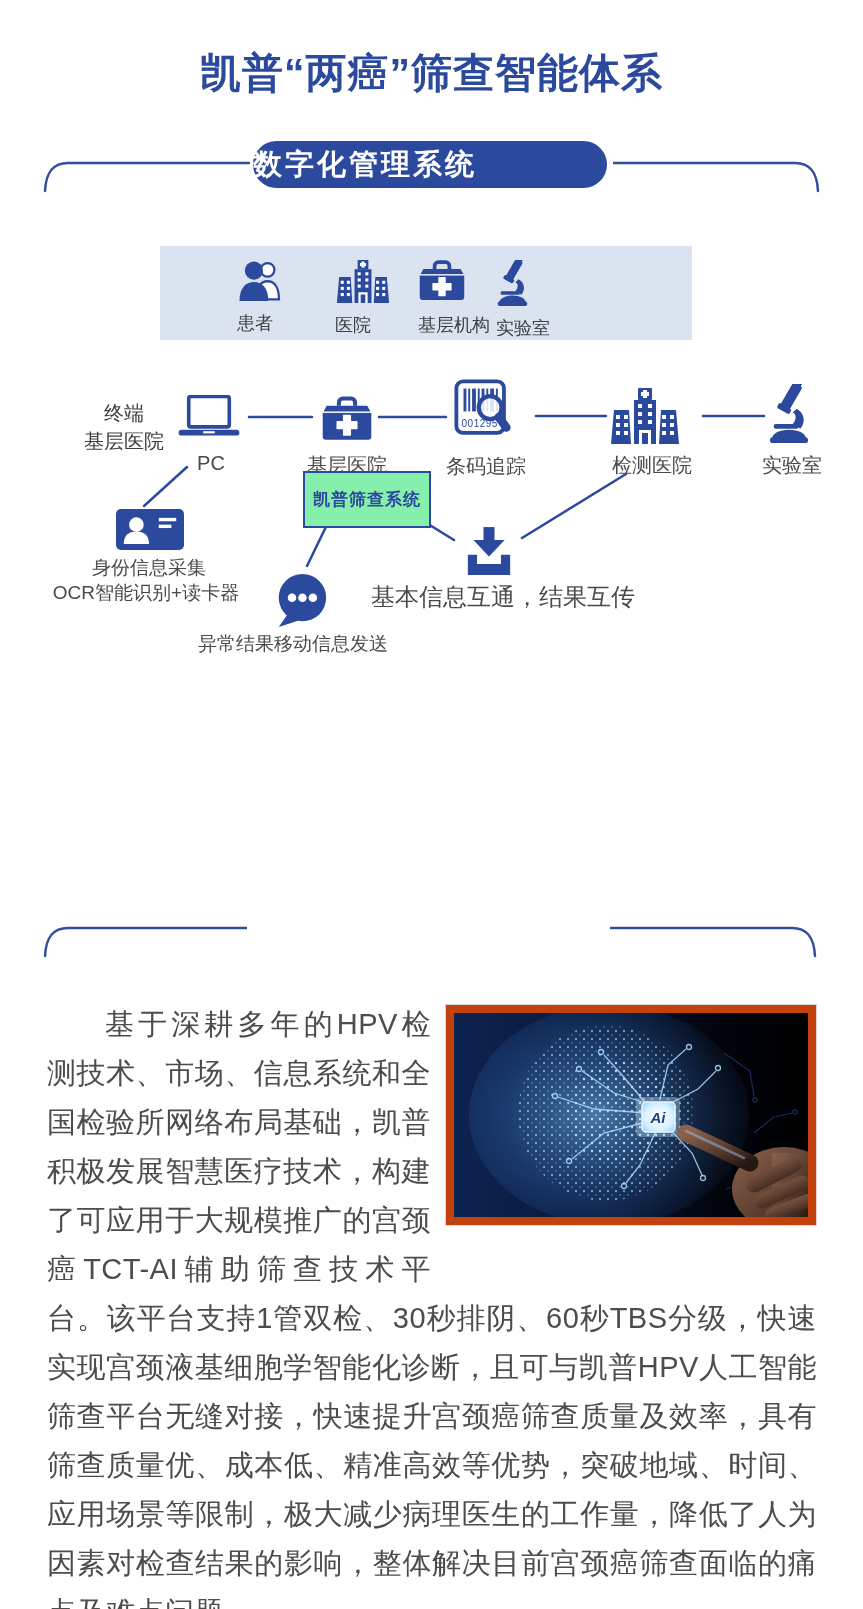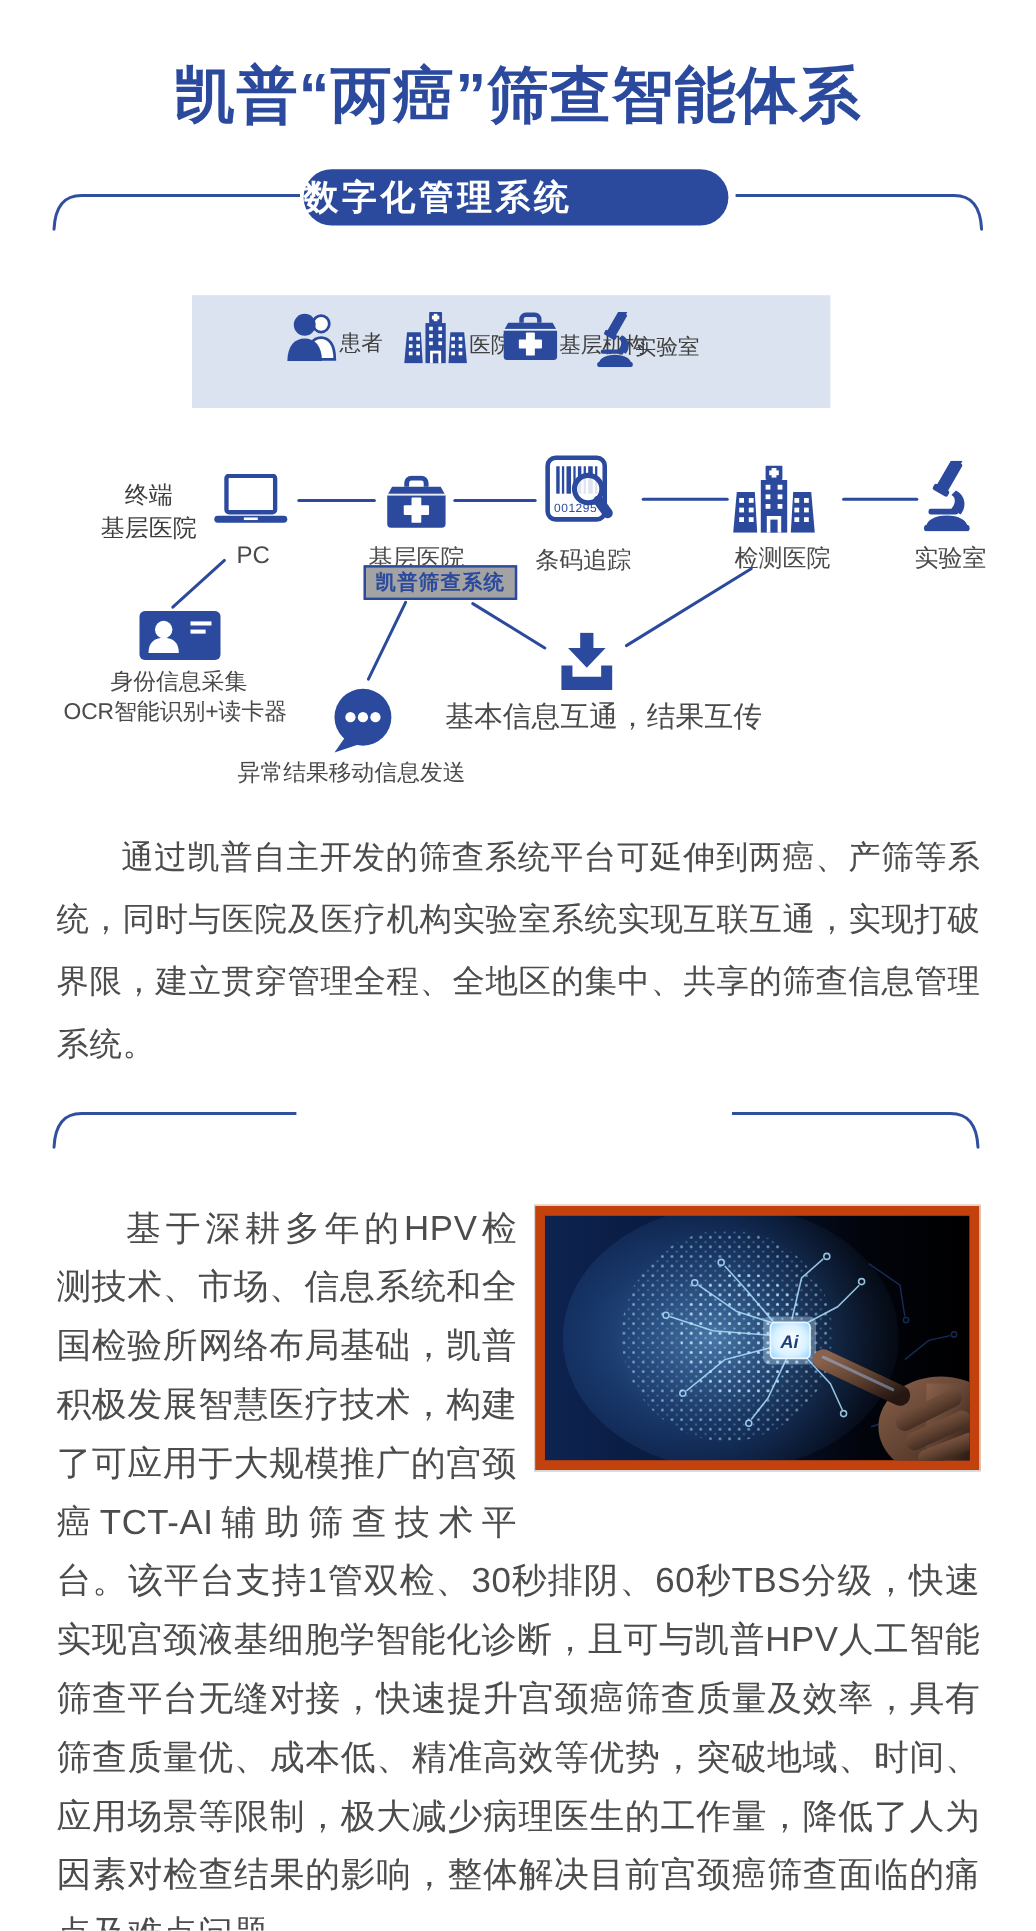--- a/index.html
+++ b/index.html
@@ -1,37 +1,37 @@
 <!DOCTYPE html>
 <html><head>
 <meta charset="utf-8">
 <style>
   html,body{margin:0;padding:0;background:#ffffff;}
   .page{position:relative;width:863px;height:1609px;background:#ffffff;overflow:hidden;
         font-family:"Liberation Sans","DejaVu Sans",sans-serif;}
   
   .title{position:absolute;left:0;top:46px;width:863px;text-align:center;
-         font-size:51px;font-weight:900;letter-spacing:1px;color:#2b4a9e;}
+         font-size:41px;font-weight:900;letter-spacing:1px;color:#2b4a9e;}
   
   .banner-pill{position:absolute;width:354px;height:47px;border-radius:24px;background:#2b4a9e;
                color:#ffffff;font-size:29px;font-weight:bold;letter-spacing:3px;
                display:flex;align-items:center;justify-content:flex-start;}
   .side-line{position:absolute;}
   
   .panel{position:absolute;left:160px;top:246px;width:532px;height:94px;background:#dbe2f0;}
-  .panel-item{position:absolute;top:14px;width:110px;display:flex;flex-direction:row;align-items:center;}
+  .panel-item{position:absolute;top:14px;width:110px;display:flex;flex-direction:column;}
   .panel-item .lbl{margin-top:6px;font-size:18px;color:#3f3f3f;white-space:nowrap;}
   
   .flow{position:absolute;left:16px;top:360px;width:793px;height:305px;}
   .abs{position:absolute;}
   .cl{position:absolute;transform:translateX(-50%);white-space:nowrap;color:#4a4a4a;font-size:20px;}
   .terminal-label{position:absolute;left:28px;top:39px;width:160px;text-align:center;
                   font-size:20px;line-height:28px;color:#3d3d3d;}
-  .sys-tag{position:absolute;left:287px;top:111px;border:2px solid #2b4a9e;background:#a3a3a3;
-           color:#2b4a9e;font-size:17px;font-weight:bold;padding:1px 8px;white-space:nowrap;letter-spacing:1px;}
+  .sys-tag{position:absolute;left:287px;top:111px;border:2px solid #2b4a9e;background:#86efac;
+           color:#2b4a9e;font-size:17px;font-weight:bold;padding:15px 8px;white-space:nowrap;letter-spacing:1px;}
   
   .para{position:absolute;color:#4c4c4c;text-align:justify;text-indent:2em;margin:0;}
   .para1{left:47px;top:688px;width:770px;font-size:27px;line-height:52px;letter-spacing:.5px;}
   .sec2{position:absolute;left:47px;top:1000px;width:770px;}
   .para2{font-size:29px;line-height:49px;letter-spacing:.5px;color:#4c4c4c;text-align:justify;text-indent:2em;margin:0;}
   .photo-frame{float:right;margin:4px 0 28px 14px;background:#c2410c;border:1px solid #d6d6d6;padding:8px;}
   .photo-frame svg{display:block;}
   .hidden-defs{position:absolute;width:0;height:0;overflow:hidden;}
 </style>
 </head>
@@ -252,21 +252,20 @@
         </svg></span>
     <span class="cl" style="left:277px;top:271px;font-size:19px">异常结果移动信息发送</span>
 
     <span class="abs" style="left:450px;top:167px">
       <svg width="46" height="48">
           <use href="#sym-download"></use>
         </svg></span>
     <span class="cl" style="left:487px;top:221px;font-size:24px">基本信息互通，结果互传</span>
   </div>
 
-  <p class="para para1">通过凯普自主开发的筛查系统平台可延伸到两癌、产筛等系统，同时与医院及医疗机构实验室系统实现互联互通，实现打破界限，建立贯穿管理全程、全地区的集中、共享的筛查信息管理系统。</p>
 
   <svg class="side-line" style="left:42px;top:926px" width="205" height="32" viewBox="0 0 205 32">
     <path d="M205 2 H26 C12 2 4 10 3 30" stroke="#30509f" stroke-width="2.5" fill="none" stroke-linecap="round"></path>
   </svg>
   <svg class="side-line" style="left:610px;top:926px" width="208" height="32" viewBox="0 0 208 32">
     <path d="M0 2 H182 C196 2 204 10 205 30" stroke="#30509f" stroke-width="2.5" fill="none" stroke-linecap="round"></path>
   </svg>
 
   <div class="sec2">
     <div class="photo-frame">

